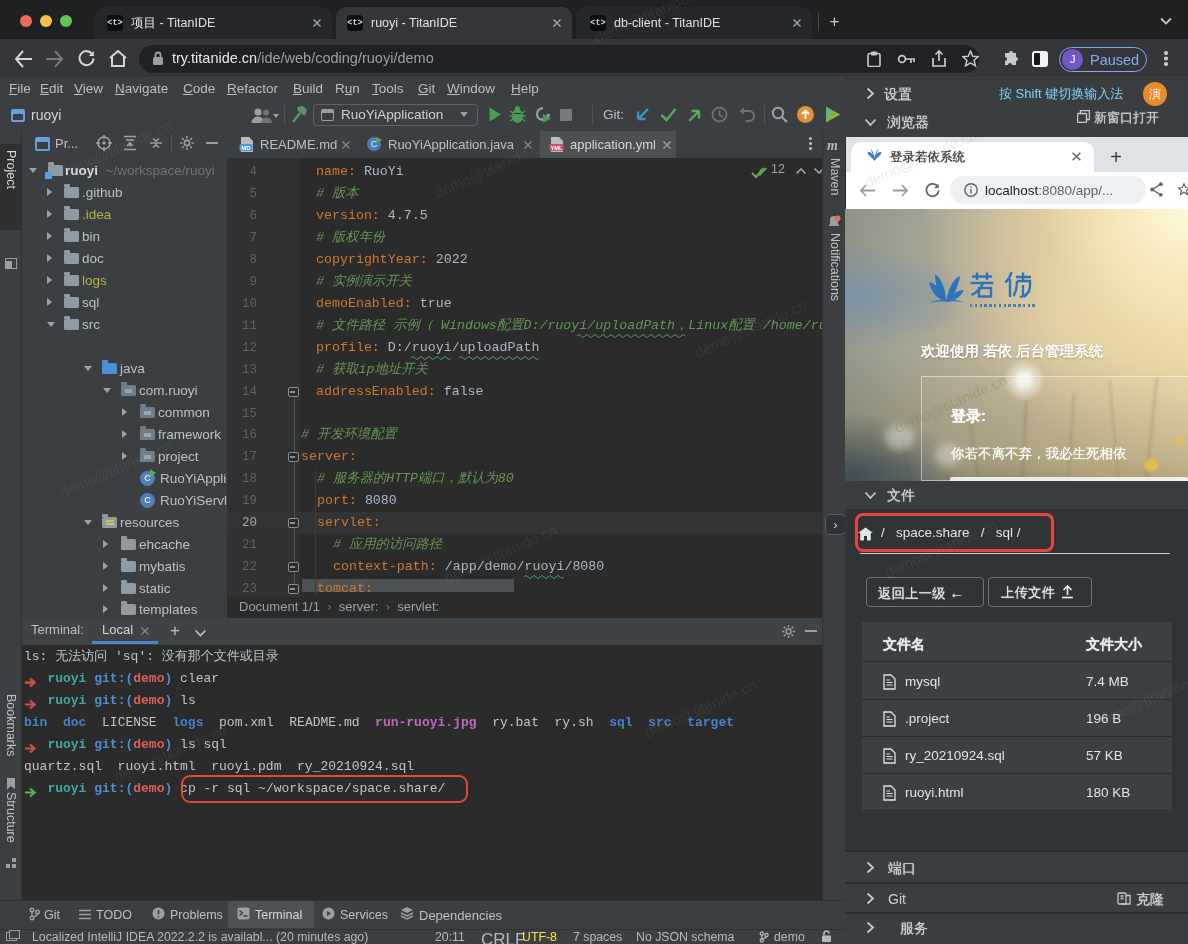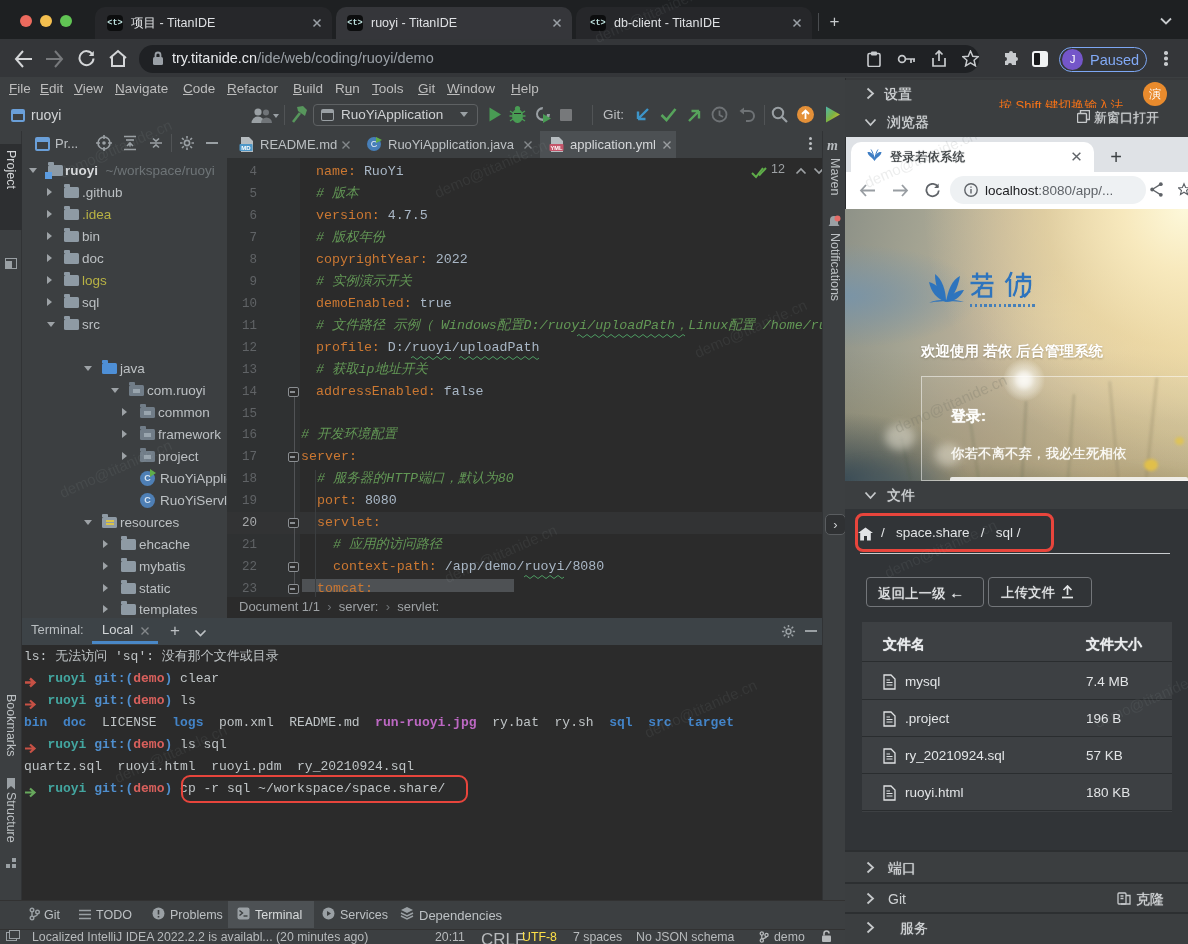--- a/index.html
+++ b/index.html
@@ -275,21 +275,21 @@
 <div class="tree-row" style="left:0;top:182px;width:205px">
         <span class="tri-d" style="position:absolute;left:25px"></span>
         <span class="fold" style="position:absolute;left:42px;background:#8e9aa4"></span>
         <span style="position:absolute;left:60px"><span>src</span></span>
       </div>
 <div class="tree-row" style="left:0;top:226px;width:205px">
         <span class="tri-d" style="position:absolute;left:62px"></span>
         <span class="fold" style="position:absolute;left:80px;background:#4e8fd6"></span>
         <span style="position:absolute;left:98px"><span>java</span></span>
       </div>
-<div class="tree-row" style="left:8px;top:248px;width:205px">
+<div class="tree-row" style="left:0;top:248px;width:205px">
         <span class="tri-d" style="position:absolute;left:81px"></span>
         <span class="fold" style="position:absolute;left:99px;background:#717d88"></span>
         <span style="position:absolute;left:103px;top:10px;width:7px;height:4px;background:#99a5ae"></span>
         <span style="position:absolute;left:117px"><span>com.ruoyi</span></span>
       </div>
 <div class="tree-row" style="left:0;top:270px;width:205px">
         <span class="tri-r" style="position:absolute;left:100px"></span>
         <span class="fold" style="position:absolute;left:118px;background:#717d88"></span>
         <span style="position:absolute;left:122px;top:10px;width:7px;height:4px;background:#99a5ae"></span>
         <span style="position:absolute;left:136px"><span>common</span></span>
@@ -561,21 +561,21 @@
       <rect x="2" y="5.5" width="9" height="6.5" rx="1" fill="#b7babc"></rect>
       <path d="M4 5.5 V3.5 a2.5 2.5 0 0 1 5 0" stroke="#b7babc" stroke-width="1.6" fill="none"></path>
     </svg>
 
 <div class="ab" style="left:845px;top:78px;width:343px;height:866px;background:#37393b;border-left:1px solid #2a2c2e;box-sizing:border-box"></div>
 <div class="ab" style="left:845px;top:80px;width:343px;height:28px;background:#3b3e40"></div>
 <svg class="ab" style="left:866px;top:87px" width="9" height="13" viewBox="0 0 9 13">
       <path d="M1.5 1.5 L7 6.5 L1.5 11.5" stroke="#c6c9cb" stroke-width="1.8" fill="none"></path>
     </svg>
 <div class="ab nw cjk" style="left:884px;top:86px;font-size:14px;color:#ced1d3">设置</div>
-<div class="ab nw" style="left:999px;top:97px;font-size:13px;color:#f97316">按 Shift 键切换输入法</div>
+<div class="ab nw" style="left:999px;top:85px;font-size:13px;color:#7dd3fc">按 Shift 键切换输入法</div>
 <div class="ab" style="left:1143px;top:82px;width:24px;height:24px;border-radius:50%;background:#e98b2d;color:#fff;font-size:12px;text-align:center;line-height:24px">演</div>
 <div class="ab" style="left:845px;top:108px;width:343px;height:29px;background:#3b3e40"></div>
 <svg class="ab" style="left:864px;top:118px" width="13" height="9" viewBox="0 0 13 9">
       <path d="M1.5 1.5 L6.5 7 L11.5 1.5" stroke="#c6c9cb" stroke-width="1.8" fill="none"></path>
     </svg>
 <div class="ab nw cjk" style="left:887px;top:114px;font-size:14px;color:#ced1d3">浏览器</div>
 <svg class="ab" style="left:1077px;top:110px" width="13" height="13" viewBox="0 0 13 13">
       <rect x="0.5" y="3.5" width="9" height="9" rx="1" stroke="#c6c9cb" stroke-width="1.4" fill="none"></rect>
       <path d="M3.5 3.5 V0.5 H12.5 V9.5 H9.5" stroke="#c6c9cb" stroke-width="1.4" fill="none"></path>
     </svg>

